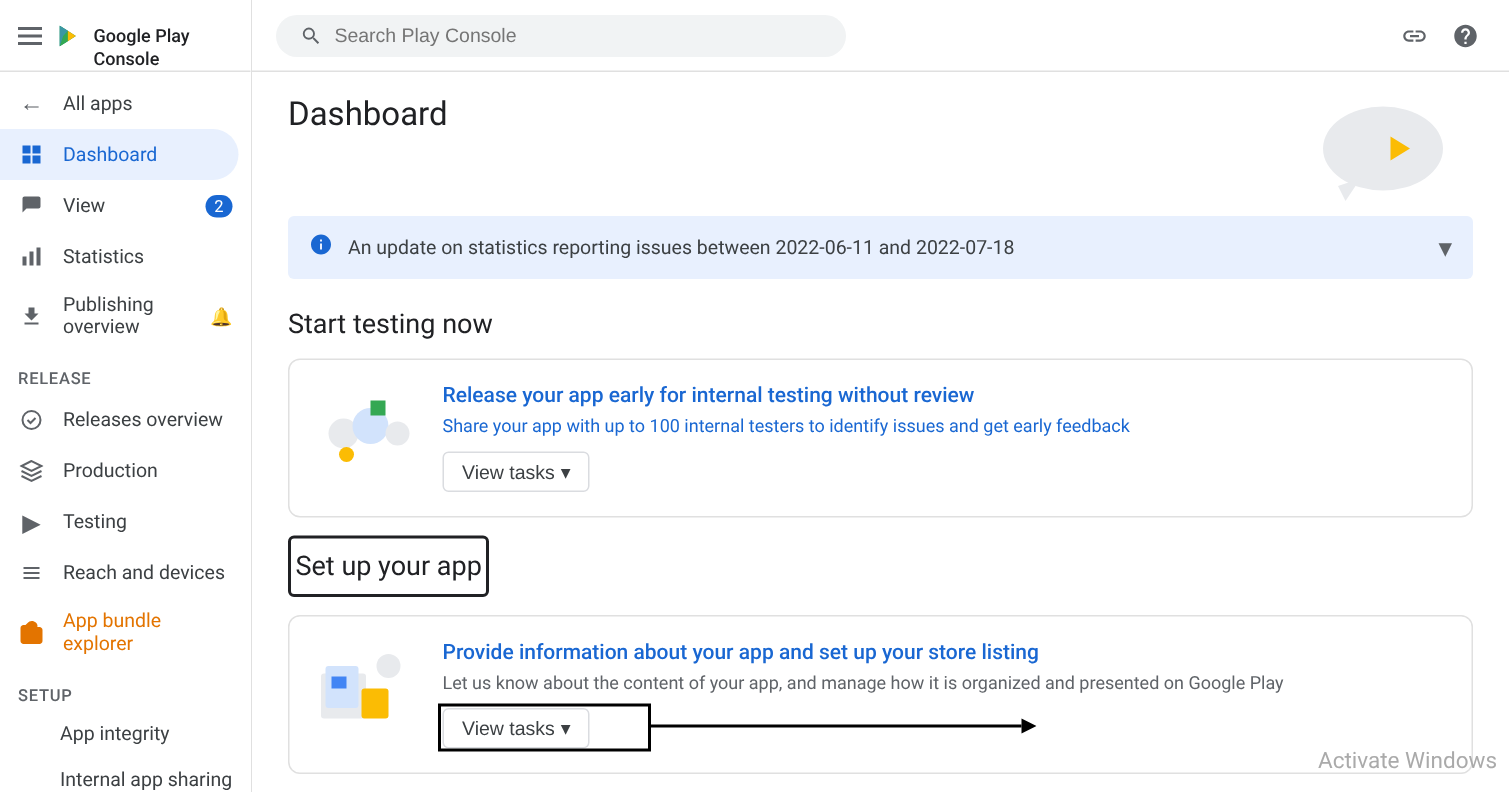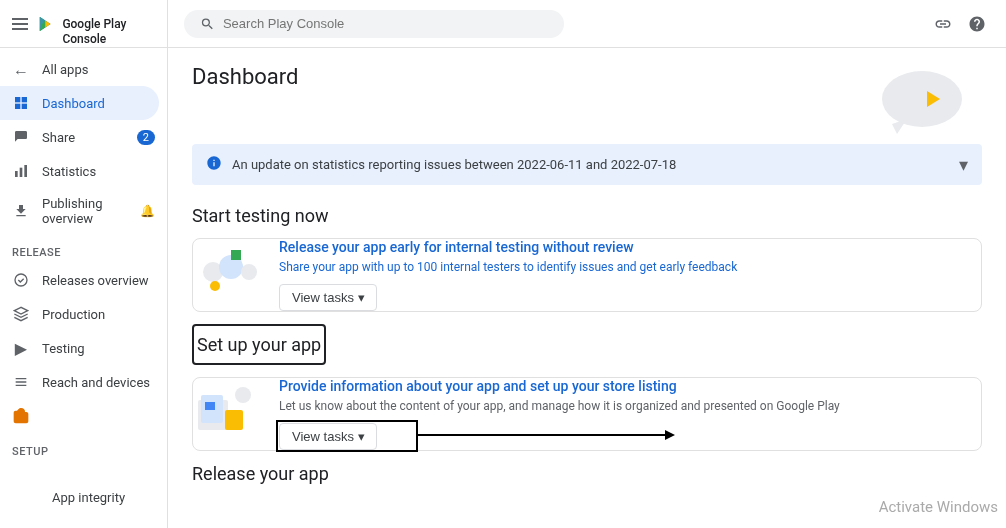--- a/index.html
+++ b/index.html
@@ -39,21 +39,21 @@
       font-size: 13px;
       color: #3c4043;
       position: relative;
     }
     .nav-item.active { background: #e8f0fe; color: #1967d2; border-radius: 0 20px 20px 0; margin-right: 8px; }
     .nav-item.active .nav-icon { color: #1967d2; }
     .nav-icon { width: 18px; height: 18px; display: flex; align-items: center; justify-content: center; color: #5f6368; font-size: 16px; flex-shrink: 0; }
     .nav-badge { margin-left: auto; background: #1967d2; color: white; border-radius: 10px; padding: 1px 6px; font-size: 11px; }
     .nav-badge-gray { margin-left: auto; color: #5f6368; font-size: 12px; }
     .section-label { padding: 12px 12px 4px; font-size: 11px; color: #5f6368; font-weight: 500; text-transform: uppercase; letter-spacing: 0.5px; }
-    .nav-item-sub { padding-left: 52px; font-size: 13px; margin-top: 20px; }
+    .nav-item-sub { padding-left: 40px; font-size: 13px; }
 
     
     .main {
       flex: 1;
       display: flex;
       flex-direction: column;
       height: 100%;
       overflow: hidden;
     }
     .top-bar {
@@ -102,20 +102,21 @@
     }
     .alert-icon { color: #1967d2; font-size: 16px; }
     .alert-text { font-size: 13px; color: #3c4043; flex: 1; }
     .alert-expand { color: #5f6368; cursor: pointer; font-size: 18px; }
 
     .section-title { font-size: 18px; font-weight: 400; color: #202124; margin-bottom: 12px; }
 
     .card {
       border: 1px solid #e0e0e0;
       border-radius: 8px;
+      padding: 16px;
       margin-bottom: 12px;
       display: flex;
       gap: 16px;
       align-items: flex-start;
     }
     .card-image { width: 70px; height: 60px; flex-shrink: 0; display: flex; align-items: center; justify-content: center; }
     .card-body { flex: 1; }
     .card-title { font-size: 14px; font-weight: 500; color: #1967d2; margin-bottom: 4px; }
     .card-desc { font-size: 12px; color: #5f6368; margin-bottom: 8px; line-height: 1.4; }
     .card-desc span { color: #1967d2; }
@@ -173,21 +174,21 @@
       </div>
       <span>Dashboard</span>
     </div>
 
     <div class="nav-item">
       <div class="nav-icon">
         <svg width="16" height="16" viewBox="0 0 24 24" fill="#5f6368">
             <path d="M19 3H5c-1.1 0-2 .9-2 2v14l4-4h12c1.1 0 2-.9 2-2V5c0-1.1-.9-2-2-2z"></path>
           </svg>
       </div>
-      <span>Share</span>
+      <span>View</span>
       <span class="nav-badge">2</span>
     </div>
 
     <div class="nav-item">
       <div class="nav-icon">
         <svg width="16" height="16" viewBox="0 0 24 24" fill="#5f6368">
             <rect x="3" y="12" width="4" height="9"></rect>
             <rect x="10" y="7" width="4" height="14"></rect>
             <rect x="17" y="3" width="4" height="18"></rect>
           </svg>
@@ -239,20 +240,21 @@
       </div>
       <span>Reach and devices</span>
     </div>
 
     <div class="nav-item" style="color:#e37400;">
       <div class="nav-icon" style="color:#e37400;">
         <svg width="16" height="16" viewBox="0 0 24 24" fill="#e37400">
             <path d="M20 6h-2.18c.07-.44.18-.86.18-1.3C18 2.55 15.45 0 12.3 0c-1.7 0-3.2.75-4.2 1.93L6 4H4C2.34 4 1 5.34 1 7v13c0 1.66 1.34 3 3 3h16c1.66 0 3-1.34 3-3V9c0-1.66-1.34-3-3-3z"></path>
           </svg>
       </div>
+      <span>App bundle explorer</span>
     </div>
 
     <div class="section-label">Setup</div>
 
     <div class="nav-item nav-item-sub">
       <span>App integrity</span>
     </div>
     <div class="nav-item nav-item-sub">
       <span>Internal app sharing</span>
     </div>

